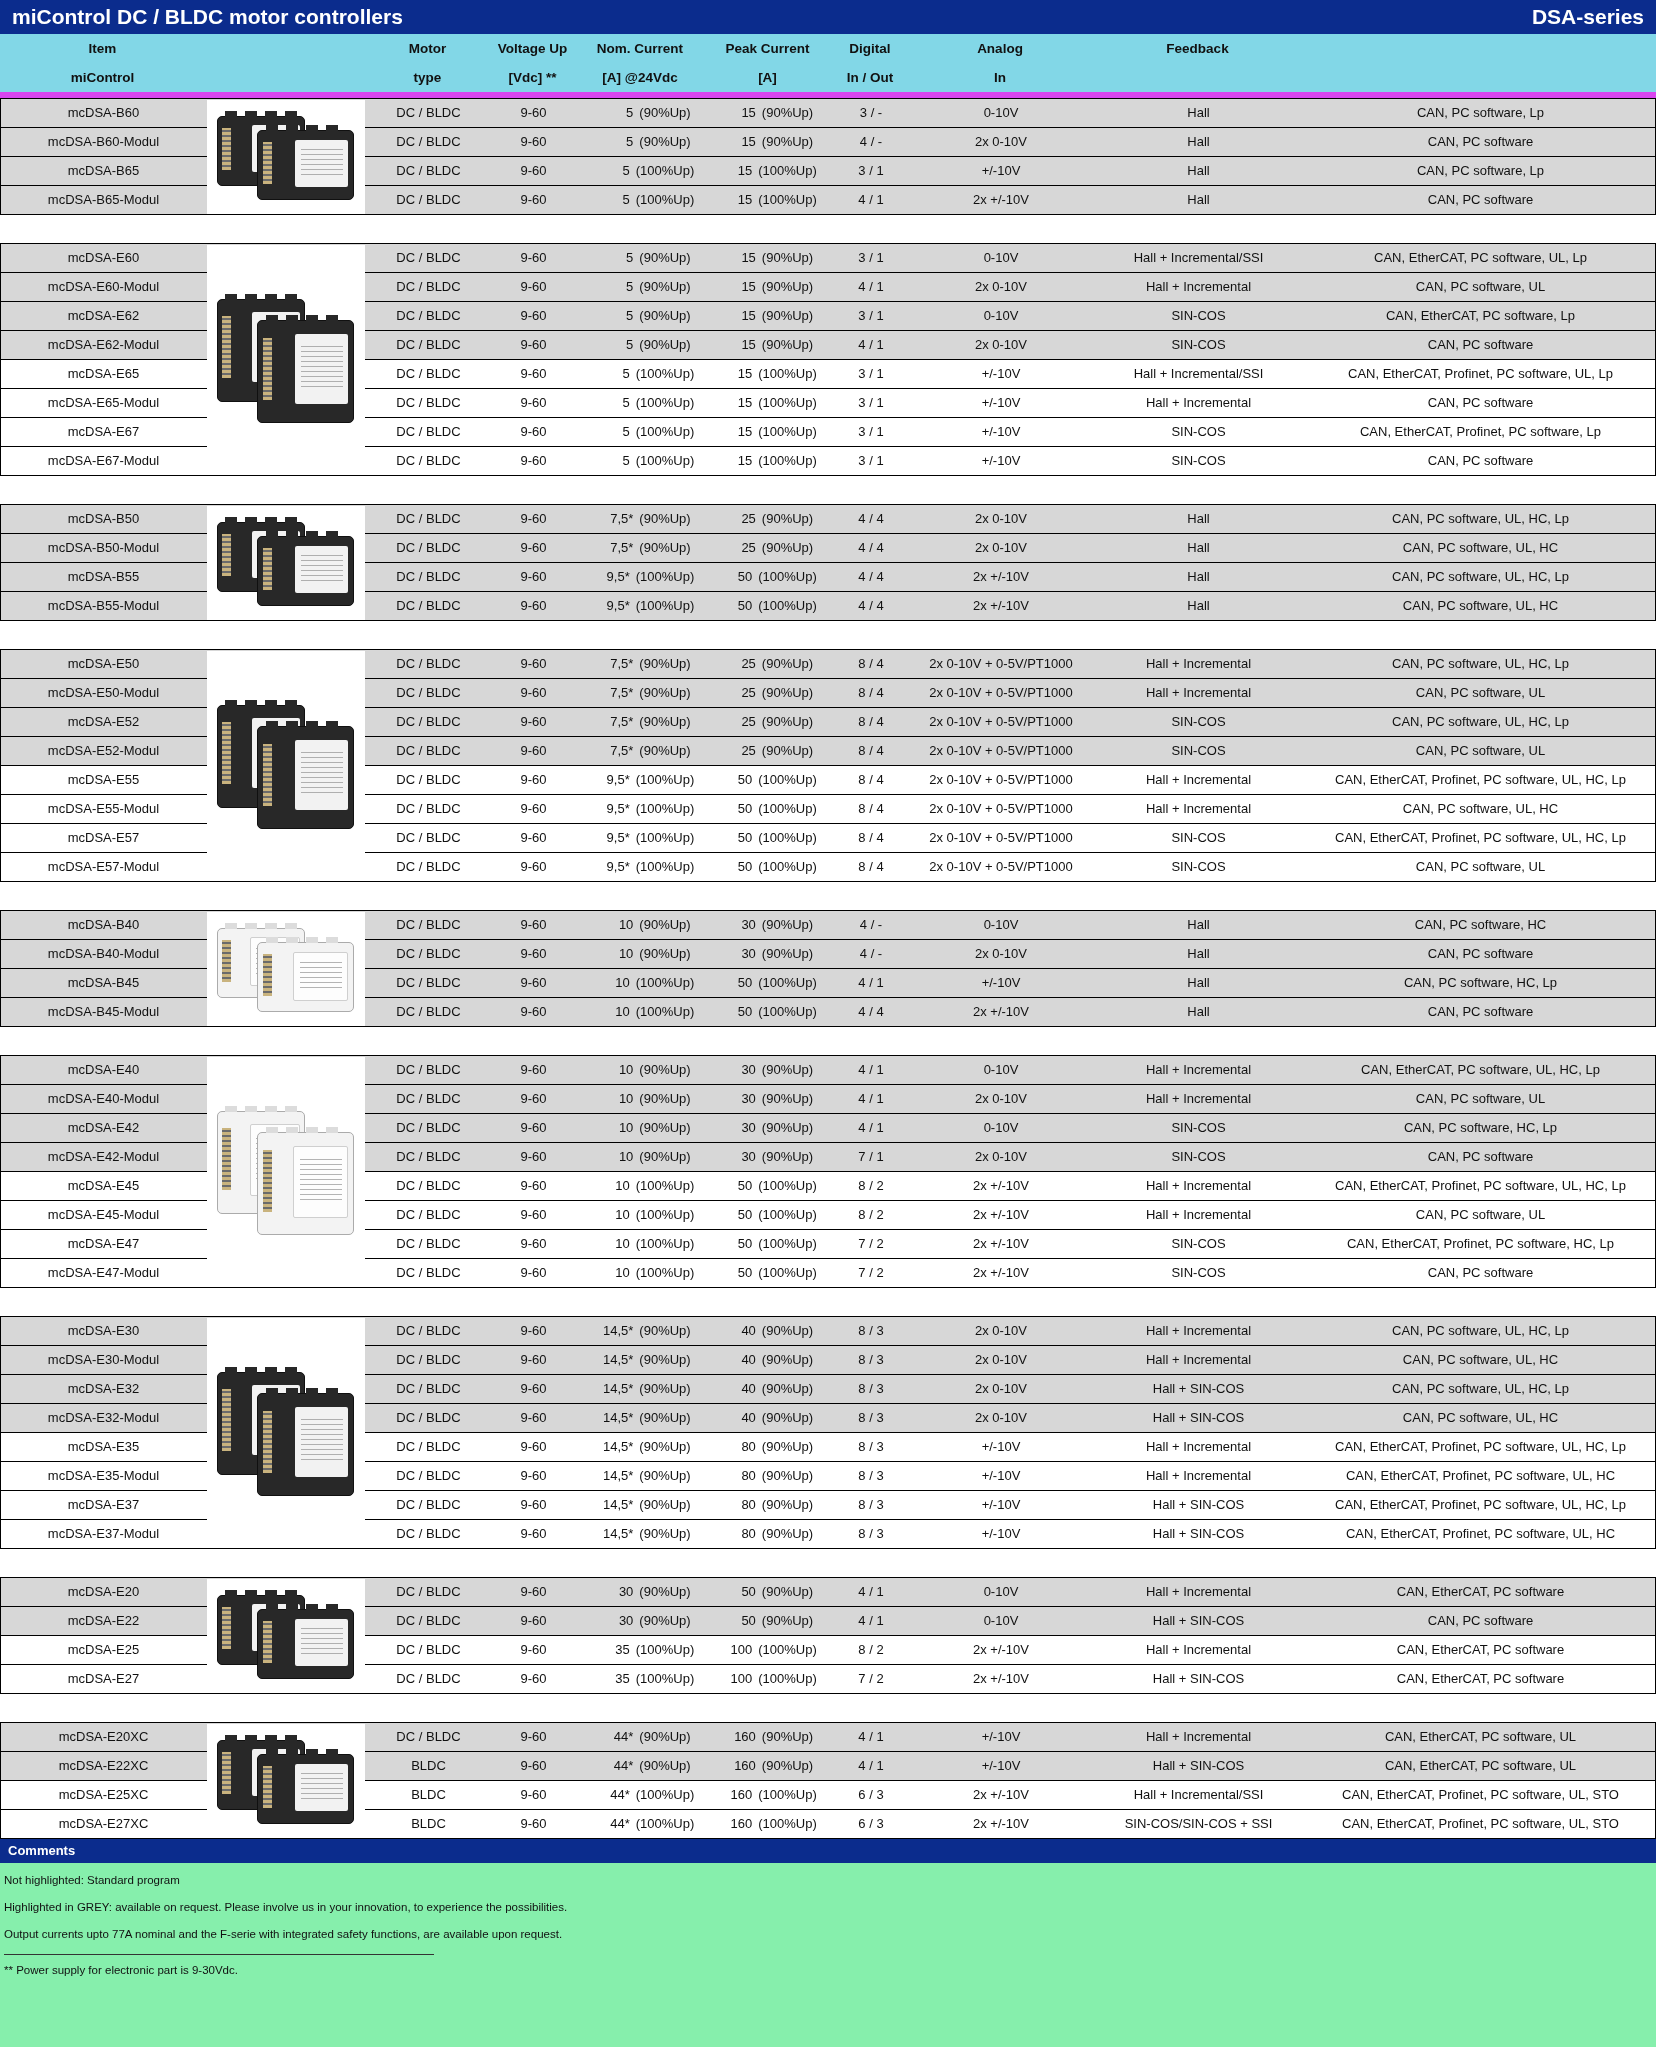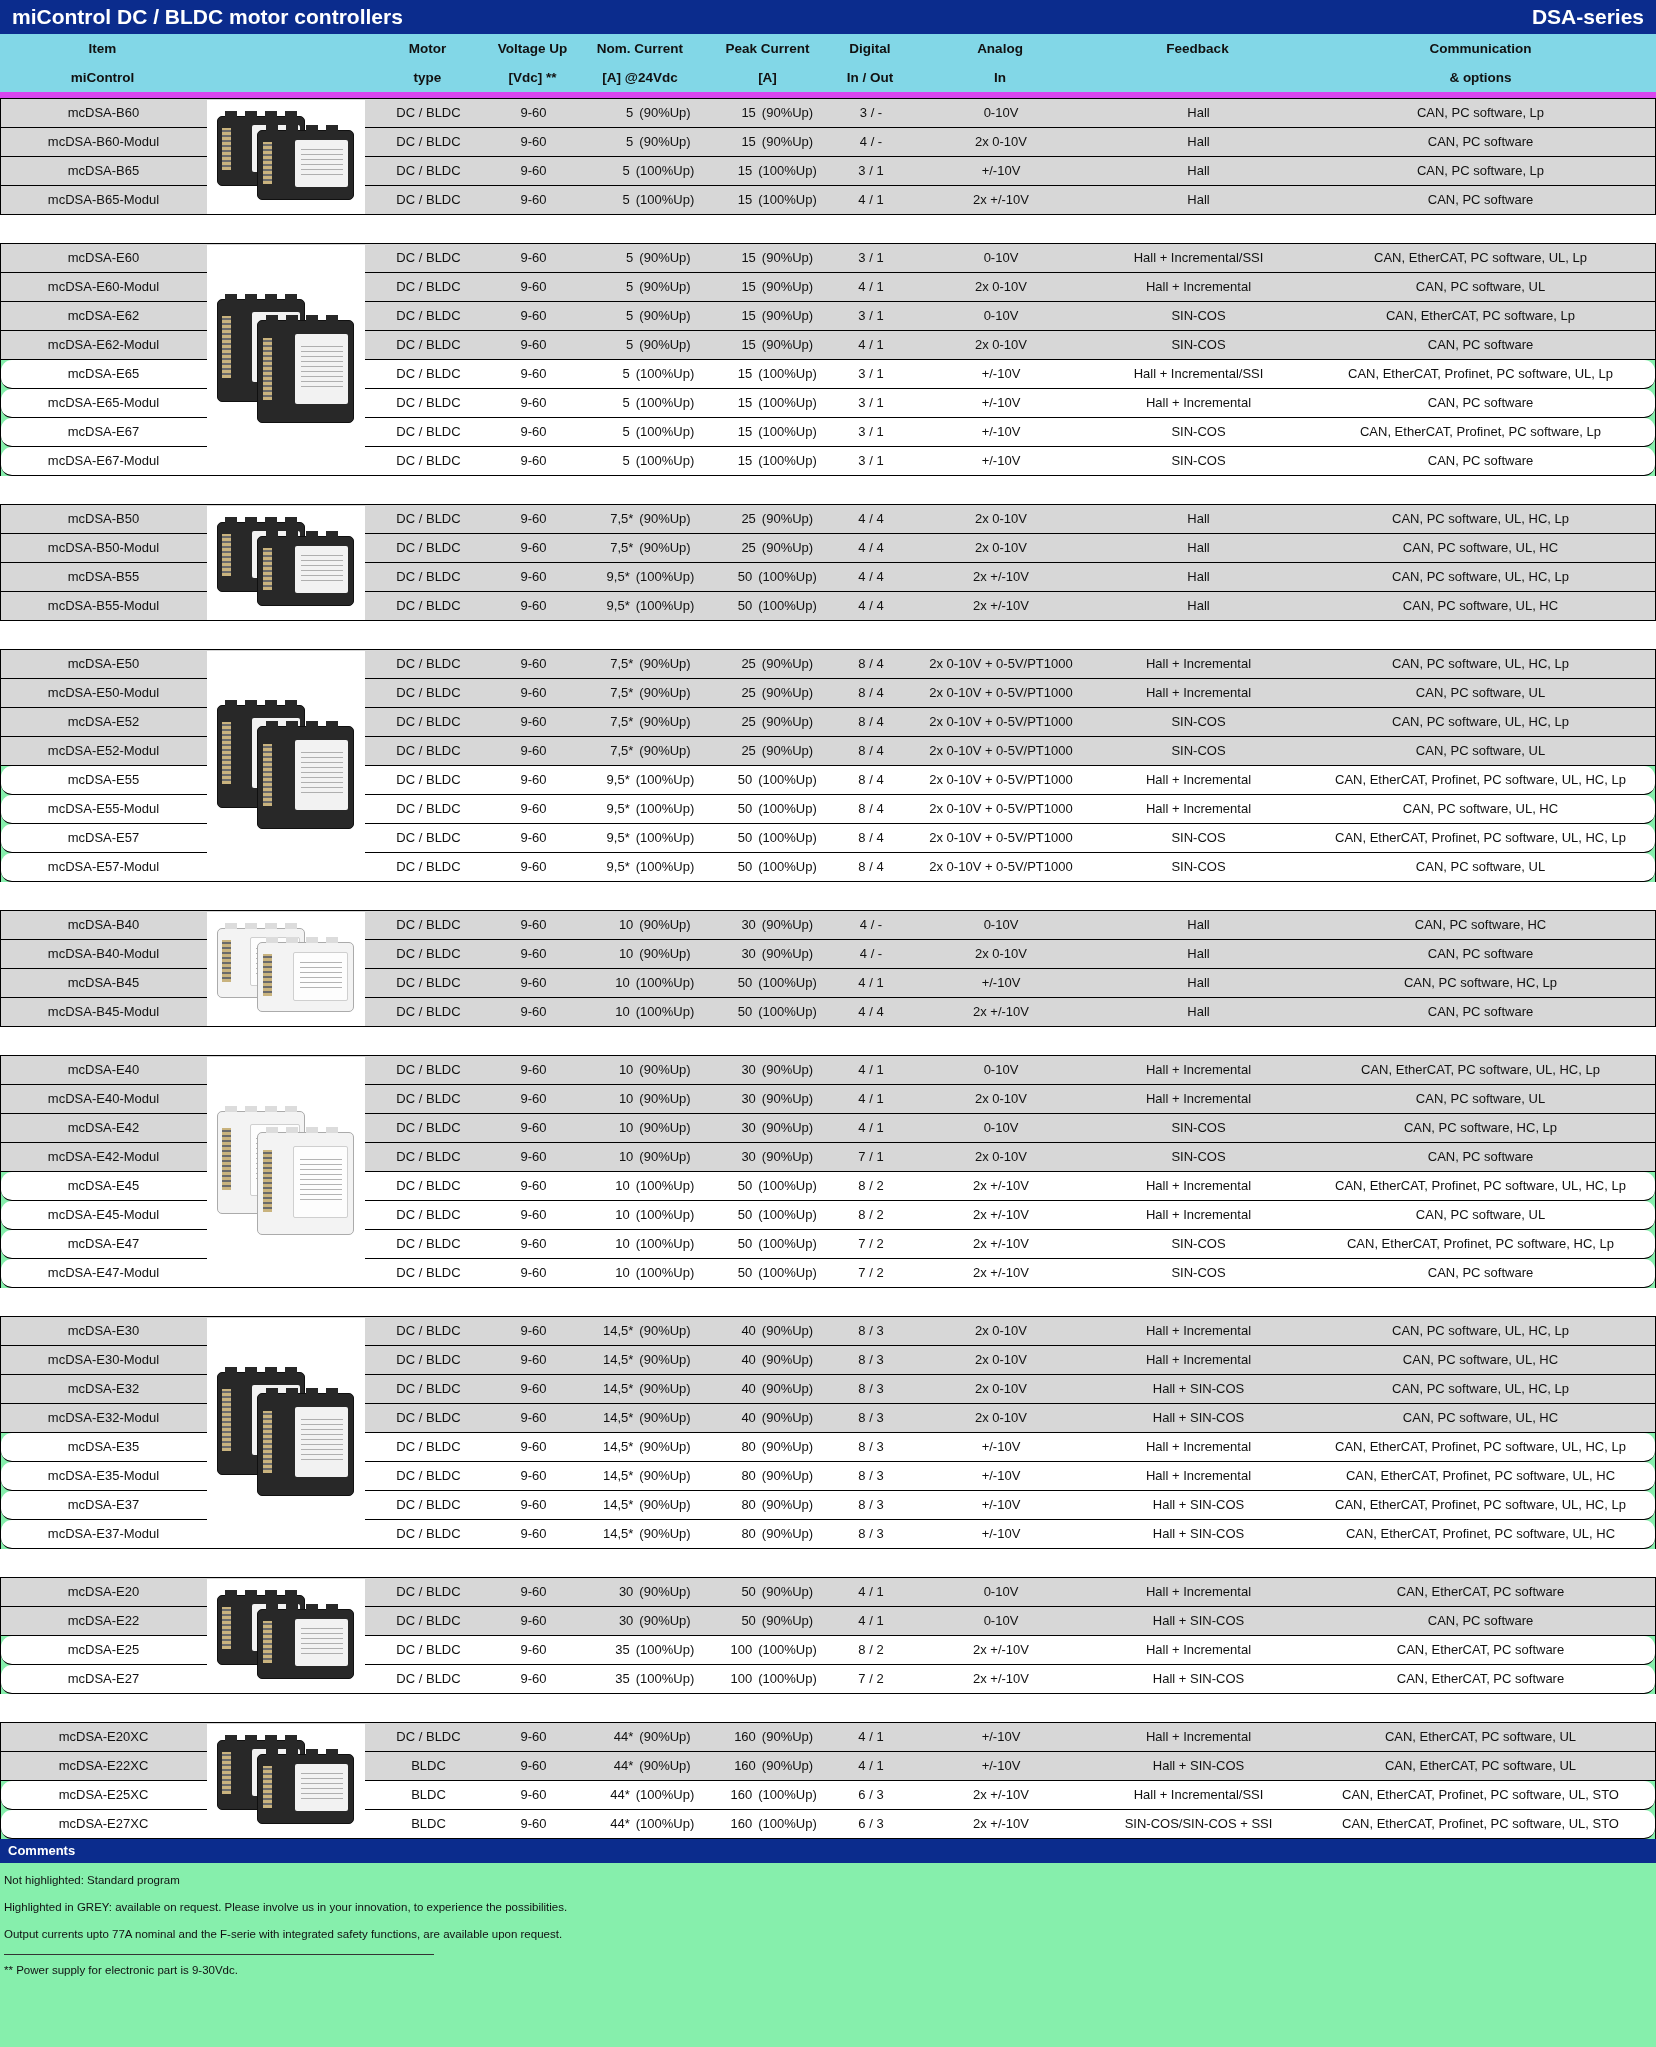--- a/index.html
+++ b/index.html
@@ -29,21 +29,21 @@
     border-left:1px solid #000;border-right:1px solid #000;
     box-sizing:border-box;
   }
   .group-gap{height:28px;background:#fff;}
   .row{
     display:grid;grid-template-columns:205px 160px 125px 85px 130px 125px 80px 180px 215px 1fr;
     height:29px;line-height:28px;border-bottom:1px solid #000;
     box-sizing:border-box;font-size:13px;white-space:nowrap;
   }
   .row.grey{background:#d7d7d7;}
-  .row.white{background:#ffffff;border-radius:11px;}
+  .row.white{background:#ffffff;}
   .cell{text-align:center;overflow:visible;}
   .c-nom,.c-peak{display:flex;justify-content:center;}
   .c-nom .num{flex:0 0 42px;text-align:right;margin-right:6px;}
   .c-peak .num{flex:0 0 32px;text-align:right;margin-right:6px;}
   .c-nom .up,.c-peak .up{text-align:left;}
   
   .photo{
     position:absolute;left:206px;width:158px;top:1px;bottom:1px;
     background:#fff;display:flex;align-items:center;justify-content:center;
     z-index:2;
@@ -111,24 +111,20 @@
       <span class="h-line">In / Out</span>
     </div>
     <div class="hcell">
       <span class="h-line">Analog</span>
       <span class="h-line">In</span>
     </div>
     <div class="hcell">
       <span class="h-line">Feedback</span>
       <span class="h-line"></span>
     </div>
-    <div class="hcell">
-      <span class="h-line">Communication</span>
-      <span class="h-line">&amp; options</span>
-    </div>
   </div>
 
   <div id="groups">
       <div class="group">
         <div class="row grey">
           <span class="cell c-item">mcDSA-B60</span>
           <span class="cell c-img"></span>
           <span class="cell c-motor">DC / BLDC</span>
           <span class="cell c-volt">9-60</span>
           <span class="cell c-nom">

